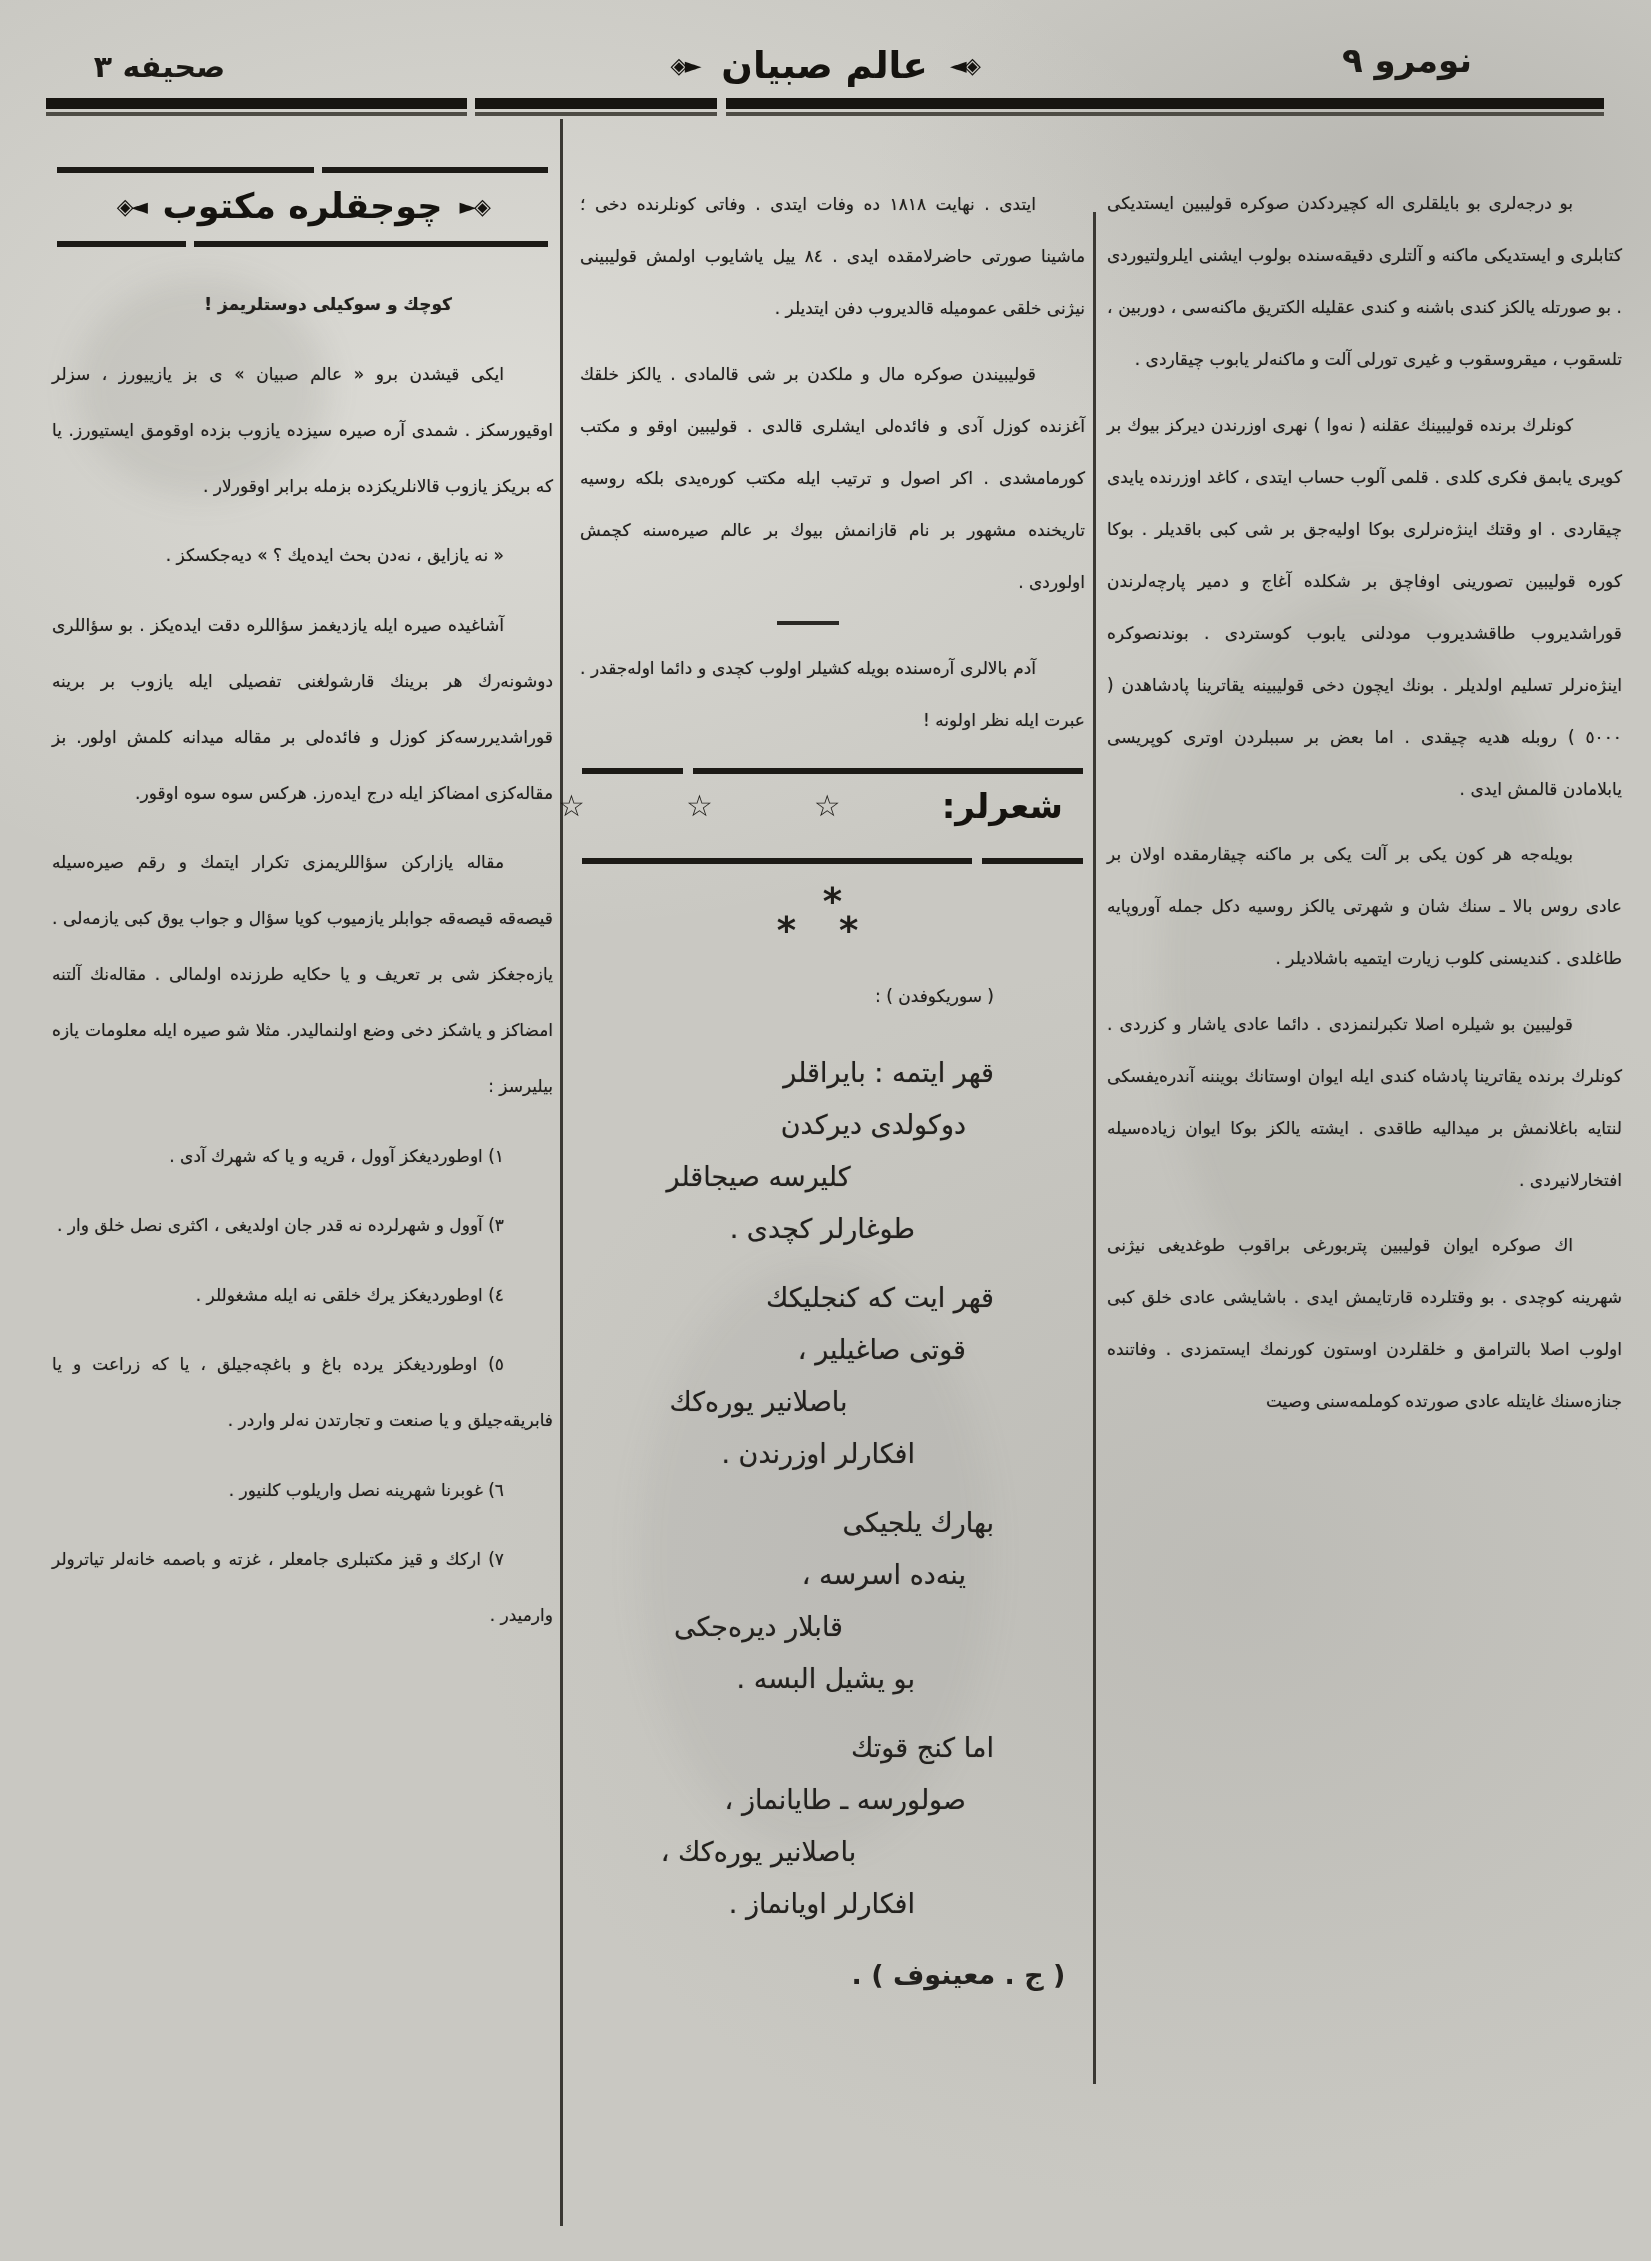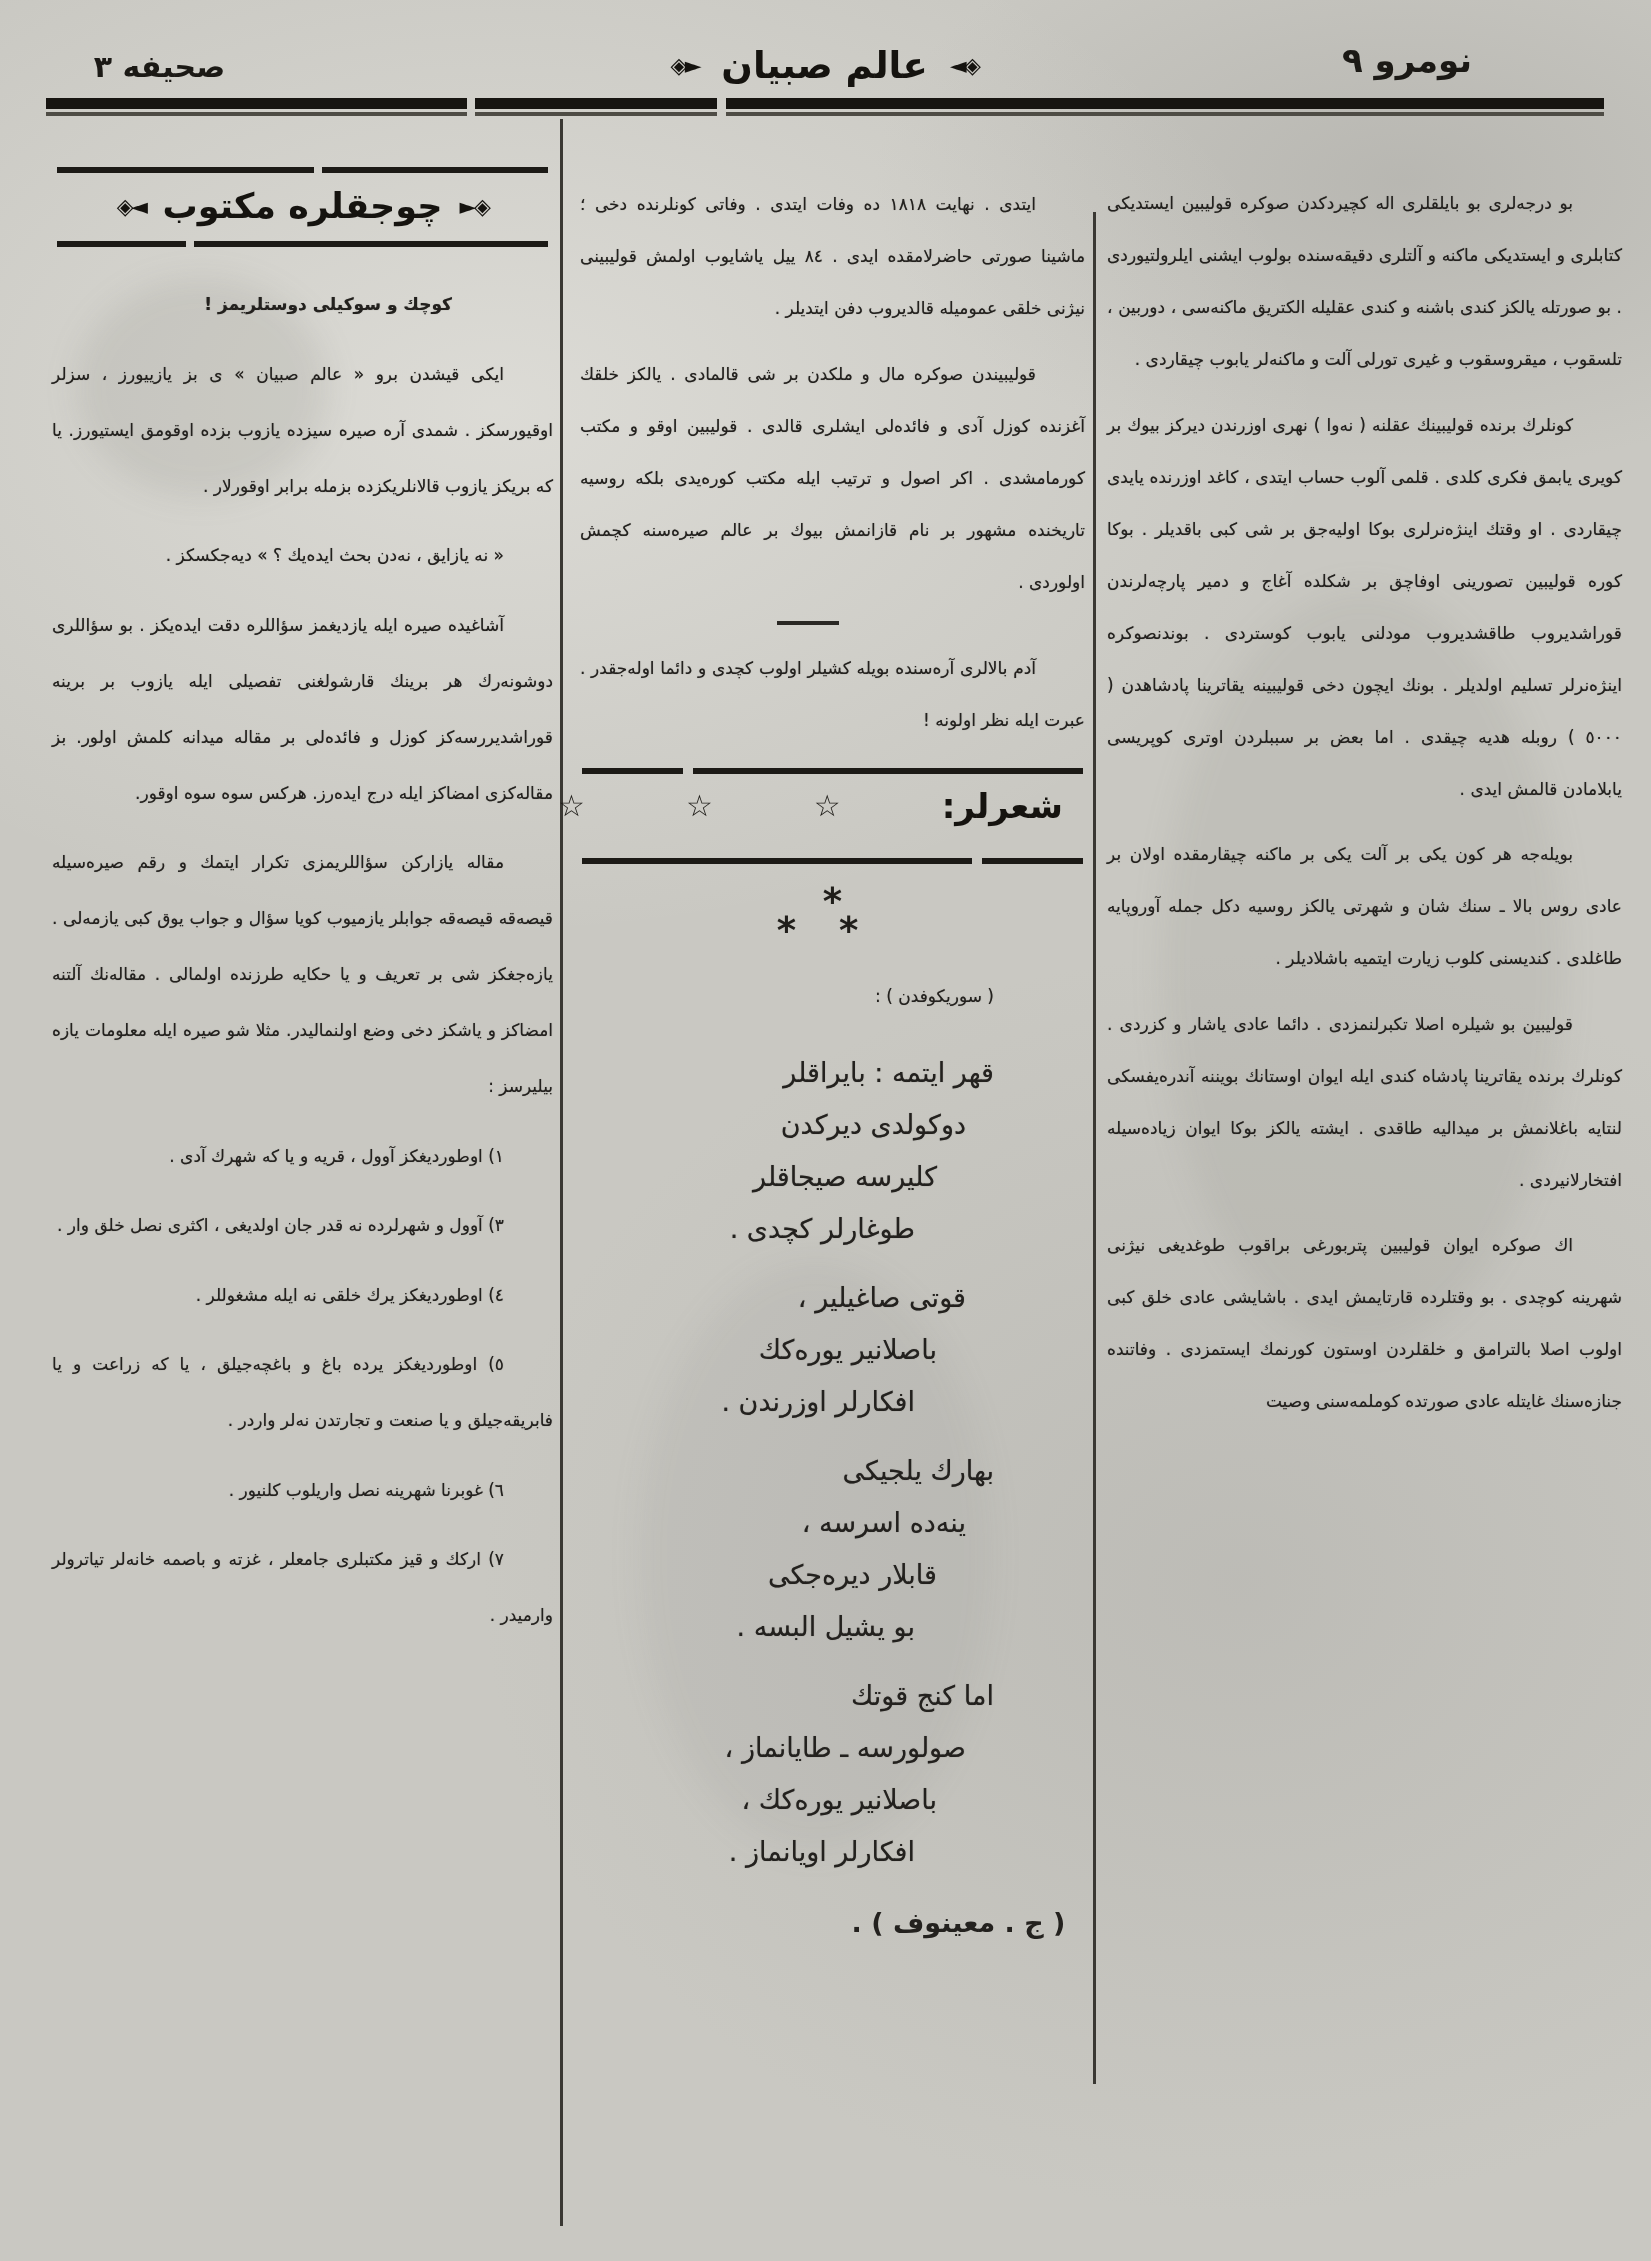--- a/index.html
+++ b/index.html
@@ -77,21 +77,21 @@
   .asterism{text-align:center;margin:25px 0 6.7px 0;font-weight:bold;color:#201e1a;}
   .asterism .a1{font-size:37px;line-height:25px;}
   .asterism .a2{font-size:37px;line-height:34px;letter-spacing:15px;text-indent:15px;}
   .attribution{text-indent:0 !important;padding-right:91px;margin:22px 0 25px 0 !important;
     font-size:27px;}
   .stanza{margin-bottom:17px;}
   .pline{font-size:27px;line-height:52px;text-align:right;
     text-shadow:0 0 0.8px rgba(35,33,30,.55);}
   .pl0{padding-right:91px;}
   .pl1{padding-right:119px;}
-  .pl2{padding-right:148px;}
+  .pl2{padding-right:148px;text-align:center;}
   .pl3{padding-right:170px;}
   .signature{direction:rtl;text-align:center;padding-left:252px;margin-top:29px;
     font-size:27px;font-weight:bold;}
 </style>
 </head>
 <body>
 
 <div class="page">
   <div class="ghost g1"></div>
   <div class="ghost g2"></div>
@@ -162,20 +162,21 @@
 
     <p class="attribution">( سوريكوفدن ) :</p>
 
     <div class="stanza">
       <div class="pline pl0">قهر ايتمه : بايراقلر</div>
       <div class="pline pl1">دوكولدى ديركدن</div>
       <div class="pline pl2">كليرسه صيجاقلر</div>
       <div class="pline pl3">طوغارلر كچدى .</div>
     </div>
     <div class="stanza">
+      <div class="pline pl0">قهر ايت كه كنجليكك</div>
       <div class="pline pl1">قوتى صاغيلير ،</div>
       <div class="pline pl2">باصلانير يوره‌كك</div>
       <div class="pline pl3">افكارلر اوزرندن .</div>
     </div>
     <div class="stanza">
       <div class="pline pl0">بهارك يلجيكى</div>
       <div class="pline pl1">ينه‌ده اسرسه ،</div>
       <div class="pline pl2">قابلار ديره‌جكى</div>
       <div class="pline pl3">بو يشيل البسه .</div>
     </div>

